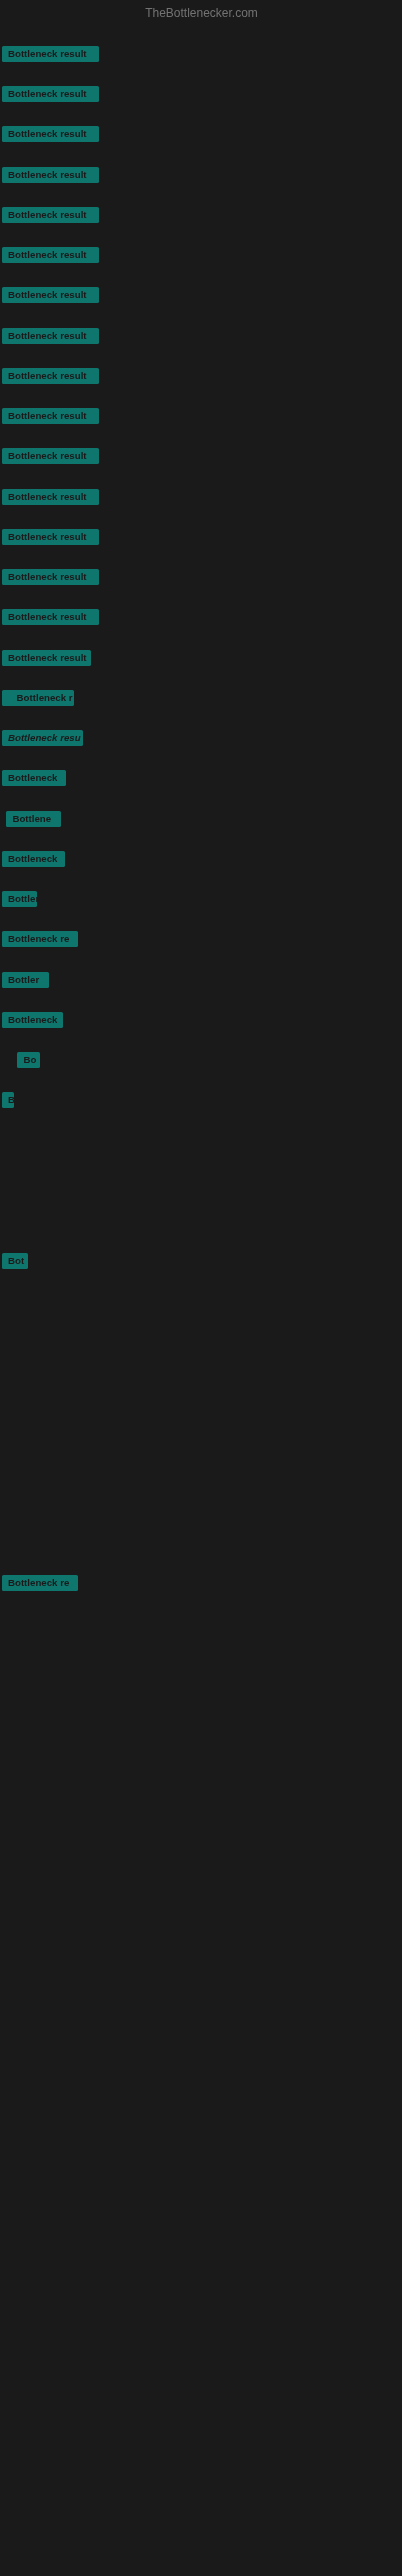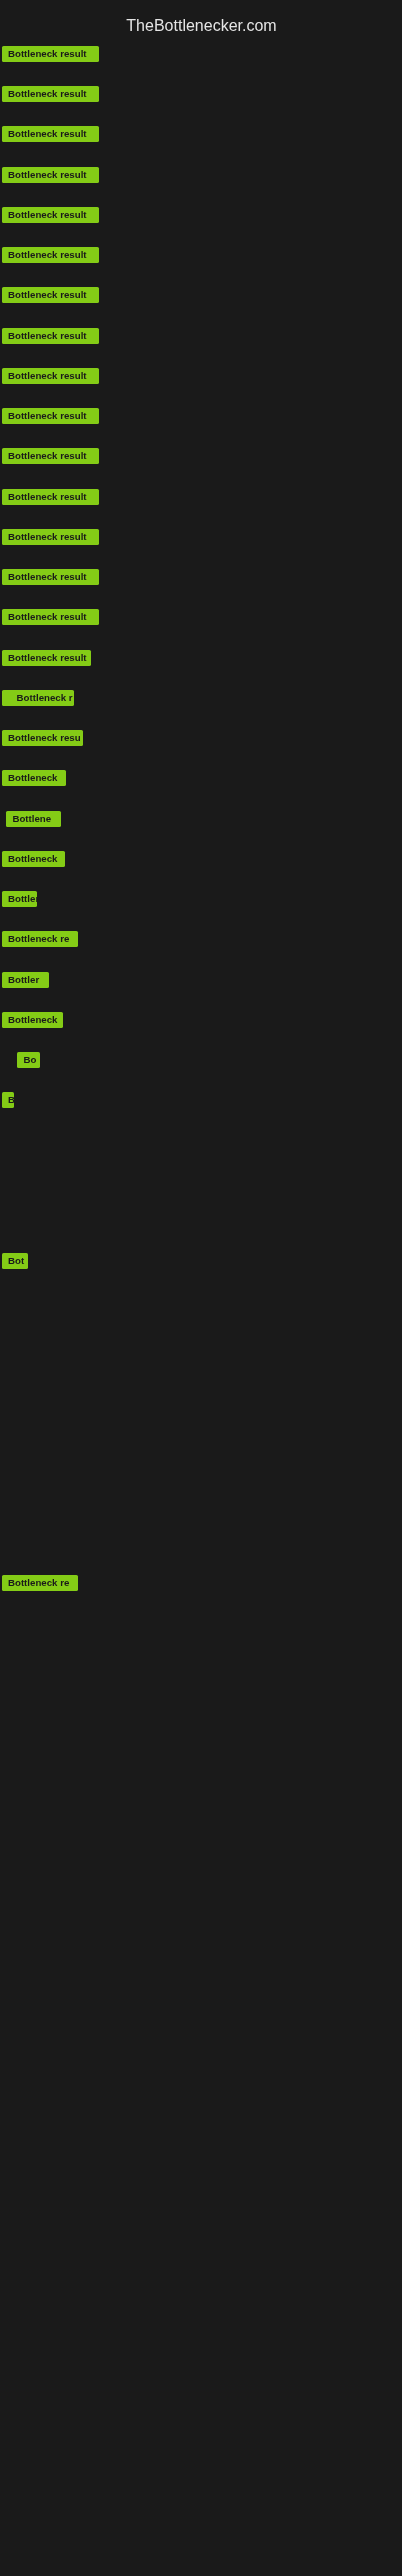--- a/index.html
+++ b/index.html
@@ -9,31 +9,31 @@
     }
     body {
       width: 403px;
       min-height: 2576px;
       background-color: #1a1a1a;
       font-family: Arial, sans-serif;
       position: relative;
     }
     .site-title {
       position: absolute;
-      top: 17px;
+      top: 6px;
       left: 0;
       width: 100%;
       text-align: center;
-      color: #e5e5e5;
-      font-size: 16px;
+      color: #737373;
+      font-size: 12px;
       font-weight: normal;
     }
     .bottleneck-badge {
       position: absolute;
-      background-color: #84cc16;
+      background-color: #0f766e;
       color: #1a1a1a;
       font-size: 9.7px;
       font-weight: bold;
       padding: 2.4px 6.4px;
       border-radius: 1.6px;
       white-space: nowrap;
       overflow: hidden;
     }
   </style>
 </head>
@@ -51,21 +51,21 @@
 <div class="bottleneck-badge" style="top: 328px; left: 1.6px; width: 97px;">Bottleneck result</div>
 <div class="bottleneck-badge" style="top: 368px; left: 1.6px; width: 97px;">Bottleneck result</div>
 <div class="bottleneck-badge" style="top: 408px; left: 1.6px; width: 97px;">Bottleneck result</div>
 <div class="bottleneck-badge" style="top: 448px; left: 1.6px; width: 97px;">Bottleneck result</div>
 <div class="bottleneck-badge" style="top: 489px; left: 1.6px; width: 97px;">Bottleneck result</div>
 <div class="bottleneck-badge" style="top: 529px; left: 1.6px; width: 97px;">Bottleneck result</div>
 <div class="bottleneck-badge" style="top: 569px; left: 1.6px; width: 97px;">Bottleneck result</div>
 <div class="bottleneck-badge" style="top: 609px; left: 1.6px; width: 97px;">Bottleneck result</div>
 <div class="bottleneck-badge" style="top: 650px; left: 1.6px; width: 89px;">Bottleneck result</div>
 <div class="bottleneck-badge" style="top: 690px; left: 1.6px; width: 72px; padding-left: 15px;">Bottleneck r</div>
-<div class="bottleneck-badge" style="top: 730px; left: 1.6px; width: 81px;">Bottleneck resu</div>
+<div class="bottleneck-badge" style="top: 730px; left: 1.6px; width: 81px; font-style: italic;">Bottleneck resu</div>
 <div class="bottleneck-badge" style="top: 770px; left: 1.6px; width: 64px;">Bottleneck</div>
 <div class="bottleneck-badge" style="top: 811px; left: 6px; width: 55px;">Bottlene</div>
 <div class="bottleneck-badge" style="top: 851px; left: 1.6px; width: 63px;">Bottleneck</div>
 <div class="bottleneck-badge" style="top: 891px; left: 1.6px; width: 35px;">Bottlenec</div>
 <div class="bottleneck-badge" style="top: 931px; left: 1.6px; width: 76px;">Bottleneck re</div>
 <div class="bottleneck-badge" style="top: 972px; left: 1.6px; width: 47px;">Bottler</div>
 <div class="bottleneck-badge" style="top: 1012px; left: 1.6px; width: 61px;">Bottleneck</div>
 <div class="bottleneck-badge" style="top: 1052px; left: 17px; width: 22.5px;">Bo</div>
 <div class="bottleneck-badge" style="top: 1092px; left: 1.6px; width: 11.3px;">B</div>
 <div class="bottleneck-badge" style="top: 1253px; left: 1.6px; width: 26px;">Bot</div>

